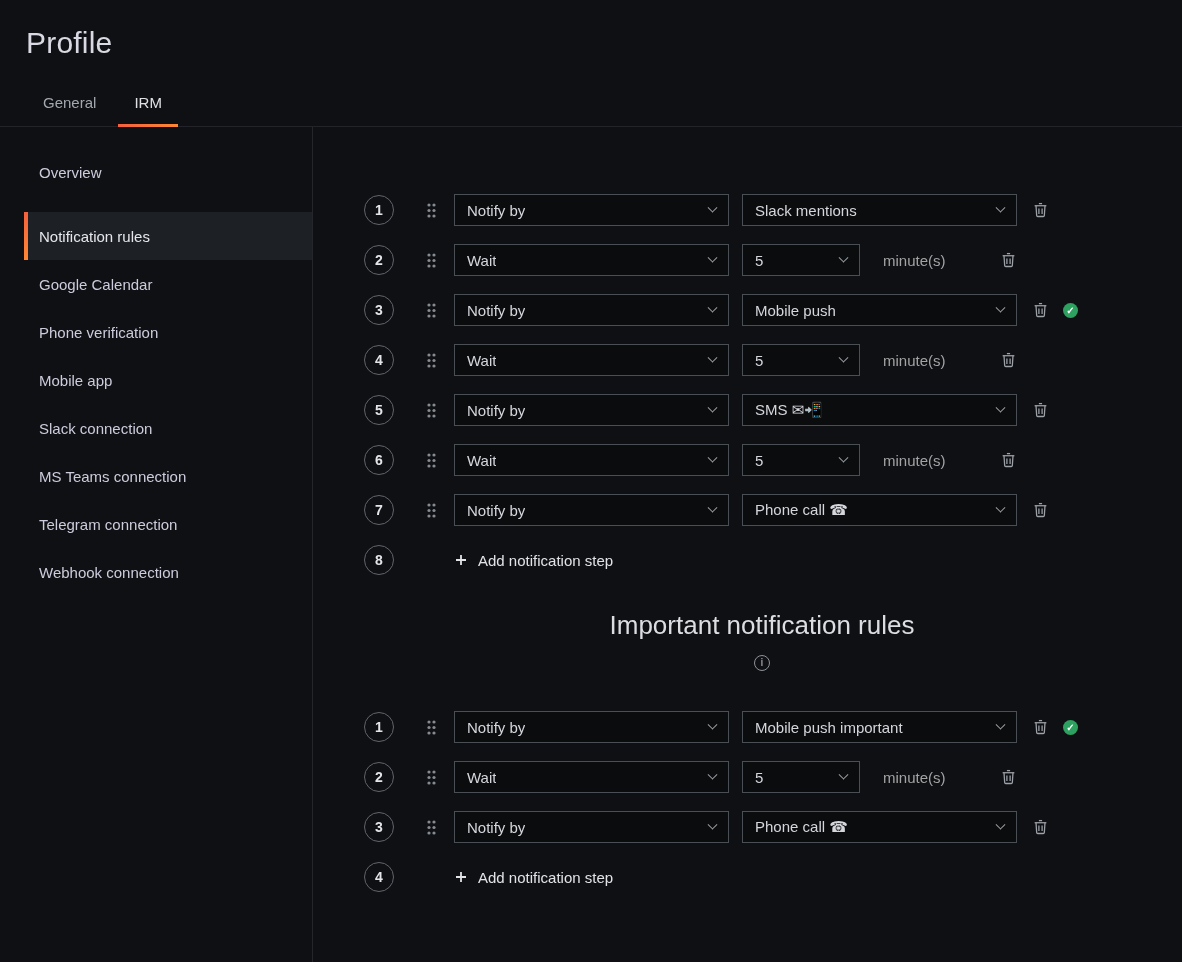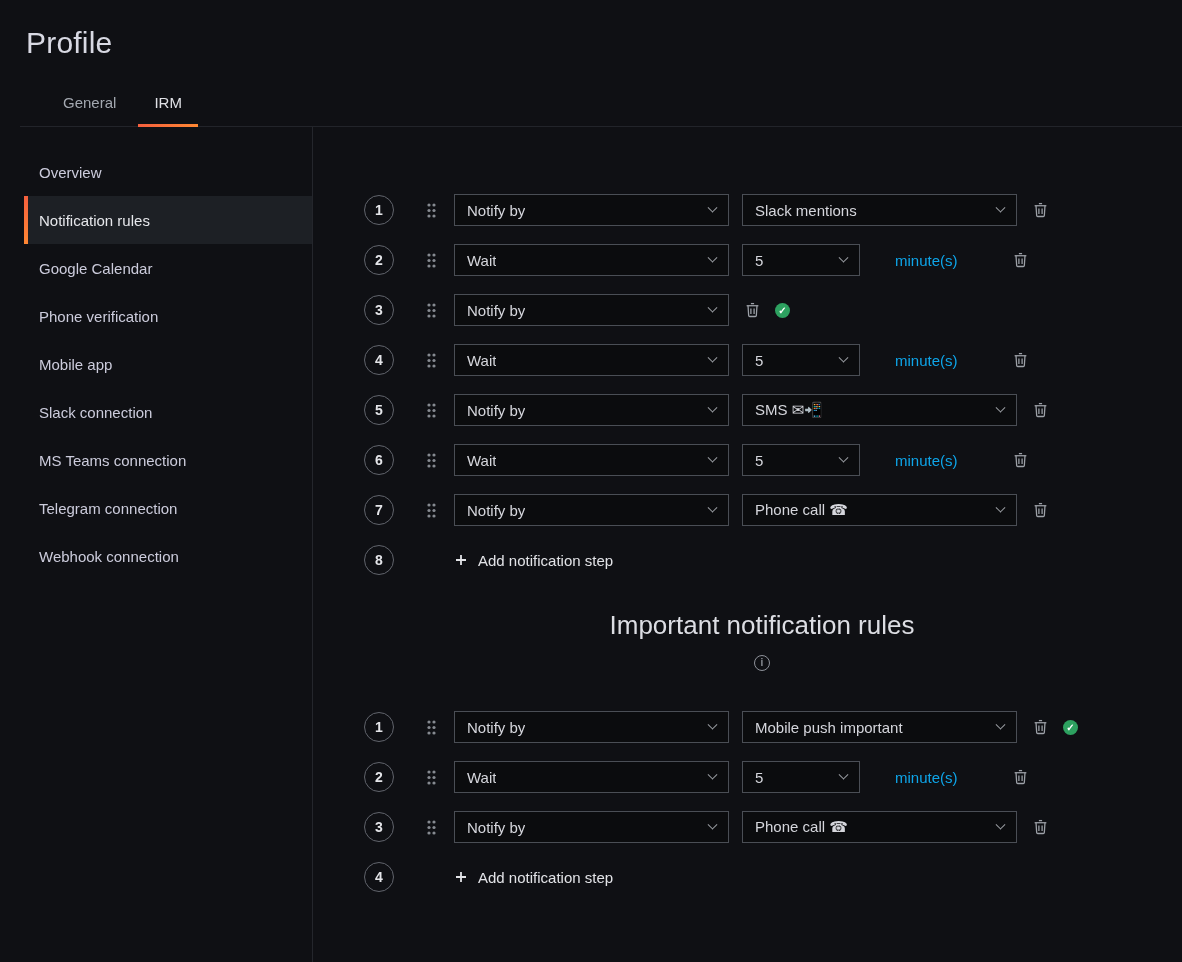--- a/index.html
+++ b/index.html
@@ -6,35 +6,35 @@
   html,body { width:1182px; height:962px; overflow:hidden; }
   body {
     background:#0f1014;
     color:#ccccdc;
     font-family:"Liberation Sans", sans-serif;
     -webkit-font-smoothing:antialiased;
   }
   .header { padding:10px 0 0 26px;margin-top:16px; }
   .page-title { font-size:30px; font-weight:500; color:#d8d9e3; letter-spacing:.2px; }
 
-  .tabs { display:flex; padding-left:27px; margin-top:22px; border-bottom:1px solid #22242a;margin-left:20px; }
+  .tabs { display:flex; padding-left:27px; margin-top:22px; border-bottom:1px solid #22242a; }
   .tab { position:relative; padding:12px 16px 15px; font-size:15px; font-weight:500;
          color:#a3a8b0; cursor:pointer; margin-right:6px; background:none; border:none;
          font-family:inherit; }
   .tab.active { color:#e0e1e6; }
   .tab.active::after { content:""; position:absolute; left:0; right:0; bottom:-1px; height:3px;
          background:linear-gradient(90deg,#f55f3e,#ff8833); }
 
   .main { display:flex; height:851px; }
   .sidebar { width:313px; border-right:1px solid #24262c; padding-top:21px; flex-shrink:0; }
   .side-item { display:flex; align-items:center; height:48px; margin-left:24px;
          padding-left:15px; font-size:15px; color:#ccccdc; cursor:pointer; }
   .side-item.active { background:#1d2025; color:#e6e7eb;
          border-left:4px solid; border-image:linear-gradient(180deg,#f55f3e,#ff8833) 1;
-         padding-left:11px; }
+         padding-left:11px;margin-top:16px; }
 
   .content { flex:1; padding:27px 0 0 29px; }
   .section-title { display:flex; align-items:center; gap:10px; font-size:26px; line-height:32px;
          font-weight:500; color:#dcdde3; }
   .section-title.second { margin-top:33px;flex-direction:column; }
   .info-icon { width:16px; height:16px; border:1.5px solid #8d9199; border-radius:50%;
          display:inline-flex; align-items:center; justify-content:center; color:#8d9199;
          font-size:10px; font-weight:600; margin-top:4px; cursor:default; }
   .info-icon::after { content:"i"; }
 
@@ -51,21 +51,21 @@
          display:flex; align-items:center; justify-content:space-between; padding:0 12px;
          cursor:pointer; flex-shrink:0; }
   .w-lg { width:275px; }
   .w-sm { width:118px; }
   .sel-action { margin-left:15px; }
   .sel-value { margin-left:13px; }
   .select-val { font-size:15px; color:#d5d6dc; white-space:nowrap; overflow:hidden; }
   .chev { width:7px; height:7px; border-right:1.6px solid #9da0a6; border-bottom:1.6px solid #9da0a6;
          transform:rotate(45deg) translate(-2px,-2px); flex-shrink:0; }
 
-  .suffix { font-size:15px; font-weight:500; color:#0ea5e9; margin-left:35px; min-width:78px; }
+  .suffix { font-size:15px; font-weight:500; color:#a3a3a3; margin-left:23px; min-width:78px; }
   .trash { color:#9da1a8; margin-left:16px; cursor:pointer; display:flex; align-items:center; }
   .step-row.wait .trash { margin-left:40px; }
   .check-badge { width:15px; height:15px; border-radius:50%; background:#2da160; color:#ffffff;
          font-size:10px; font-weight:700; display:flex; align-items:center; justify-content:center;
          margin-left:15px; }
   .check-badge::after { content:"✓"; }
 
   .add-btn { display:flex; align-items:center; gap:11px; background:none; border:none;
          color:#e2e3e7; font-size:15px; font-weight:500; font-family:inherit; cursor:pointer;
          margin-left:61px; }
@@ -172,20 +172,24 @@
               <circle cx="3" cy="8.5" r="1.6"></circle>
               <circle cx="8" cy="8.5" r="1.6"></circle>
               <circle cx="3" cy="14" r="1.6"></circle>
               <circle cx="8" cy="14" r="1.6"></circle>
             </svg>
           </span>
         <div class="select w-lg sel-action">
           <span class="select-val">Notify by</span>
           <span class="chev"></span>
         </div>
+        <div class="select w-lg sel-value">
+          <span class="select-val">Mobile push</span>
+          <span class="chev"></span>
+        </div>
         <span class="trash">
             <svg width="15" height="16" viewBox="0 0 14 15" fill="none" stroke="currentColor" stroke-width="1.2">
               <path d="M1.5 3.5h11"></path>
               <path d="M5.5 1.5h3"></path>
               <path d="M2.8 3.5l.6 9.2a1 1 0 0 0 1 .9h5.2a1 1 0 0 0 1-.9l.6-9.2"></path>
               <path d="M5.5 6.2v5M8.5 6.2v5"></path>
             </svg>
           </span>
         <span class="check-badge"></span>
       </div>

